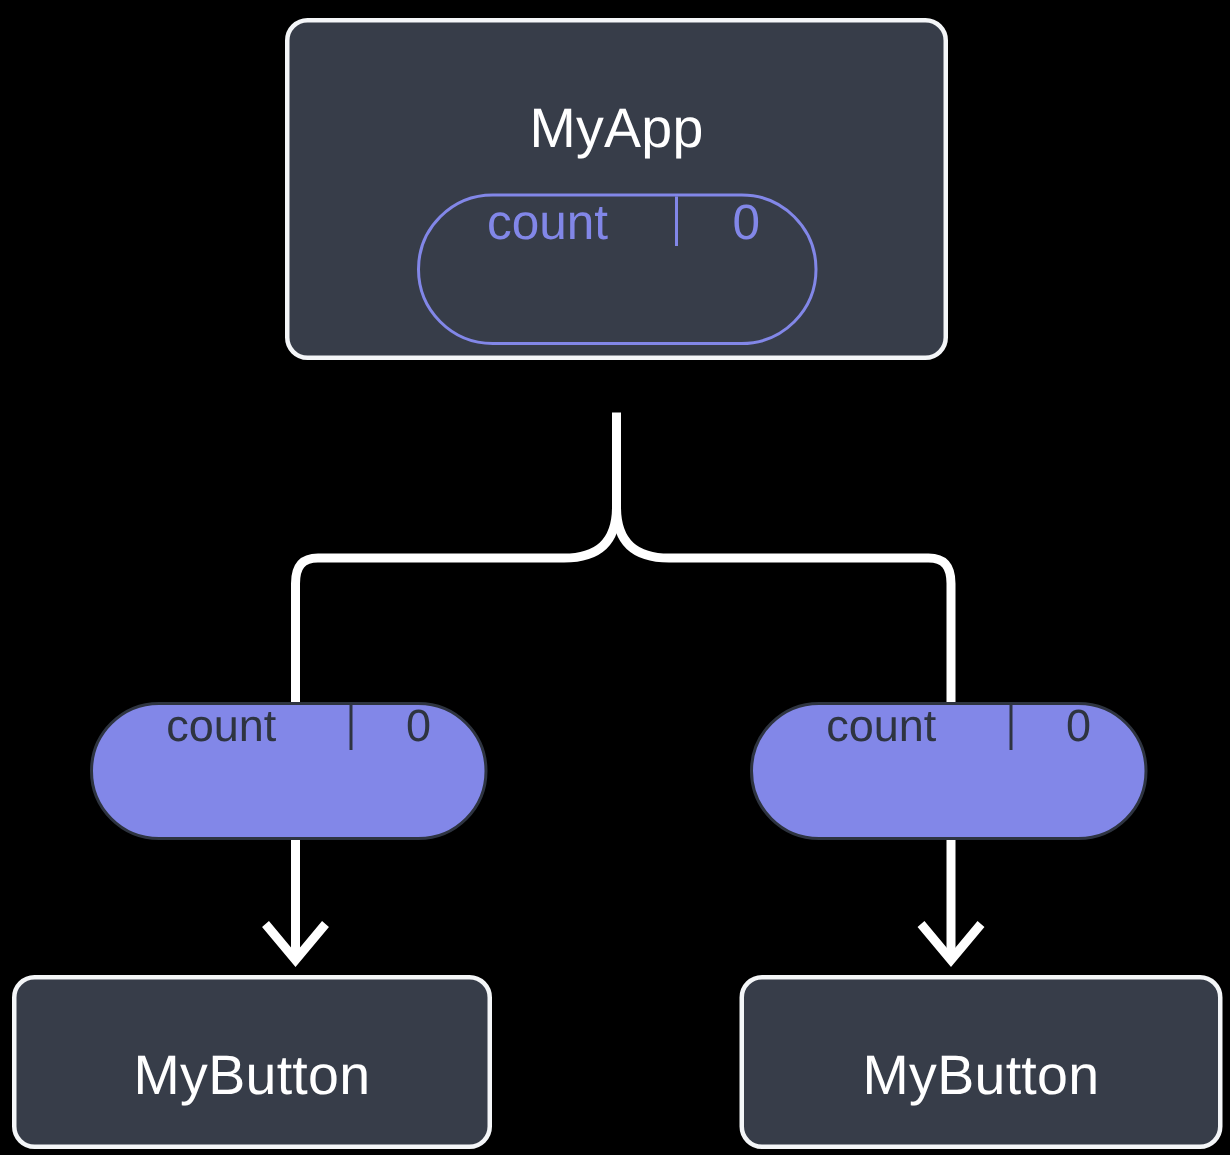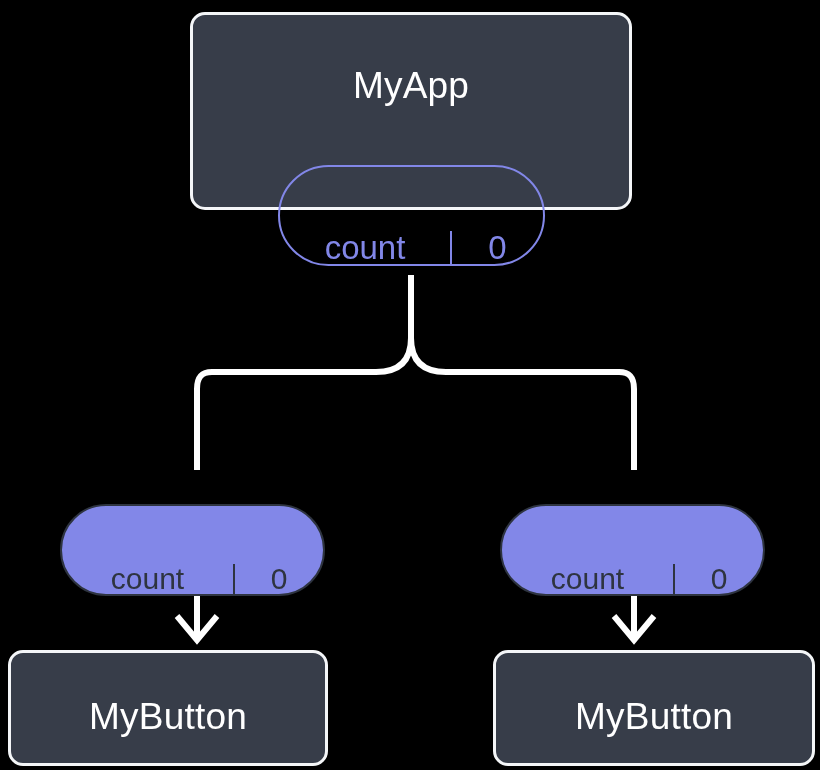--- a/index.html
+++ b/index.html
@@ -39,21 +39,21 @@
     color: #ffffff;
     font-size: 37px;
     line-height: 1;
     letter-spacing: 0.2px;
     white-space: nowrap;
   }
   #box-myapp {
     left: 190px;
     top: 12px;
     width: 442px;
-    height: 198px;
+    height: 228px;
     padding-top: 52px;
   }
   .box-mybutton {
     align-items: center;
     padding-top: 16px;
   }
   #box-mybutton-left {
     left: 8px;
     top: 650px;
     width: 320px;
@@ -64,24 +64,23 @@
     top: 650px;
     width: 322px;
     height: 116px;
   }
 
   
   .state-pill {
     position: absolute;
     box-sizing: border-box;
     display: flex;
-    align-items: flex-end;
+    align-items: flex-start;
     border-radius: 999px;
     z-index: 4;
-    margin-top: 36px;
   }
   .pill-key, .pill-val {
     display: flex;
     align-items: center;
     justify-content: center;
     box-sizing: border-box;
     white-space: nowrap;
     line-height: 1;
   }
 

